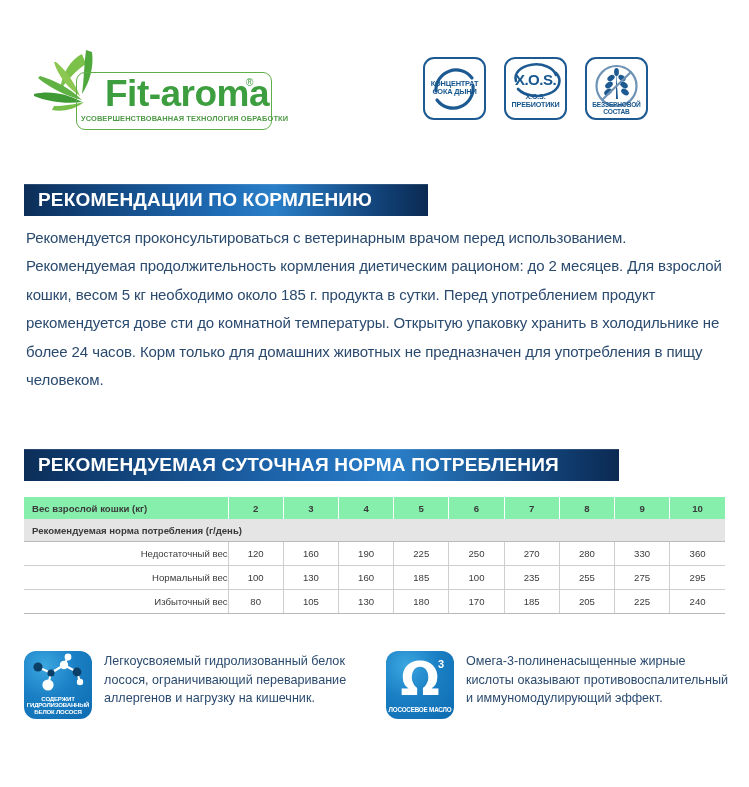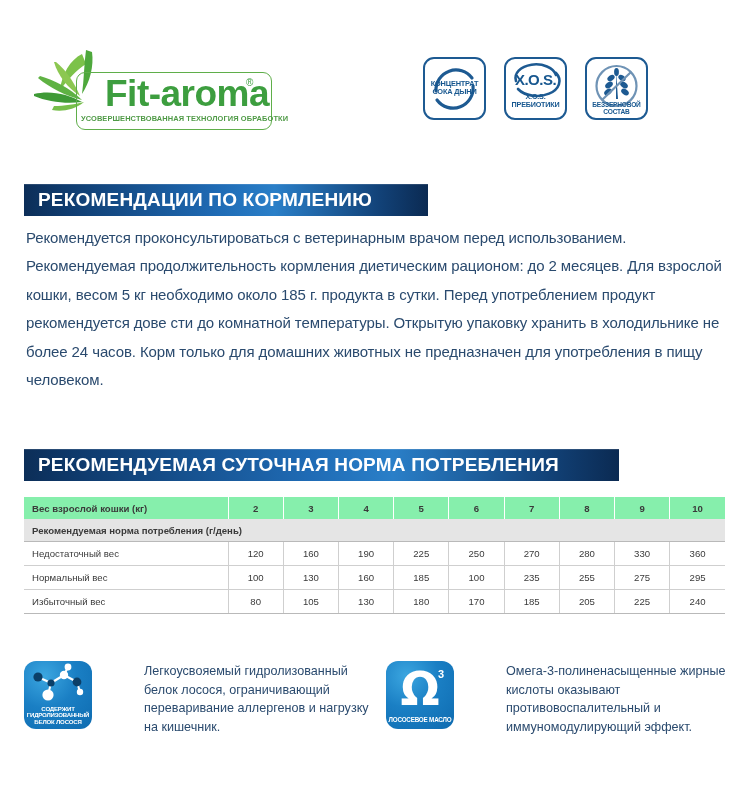--- a/index.html
+++ b/index.html
@@ -192,39 +192,38 @@
   }
   .data-row td {
     height: 23px;
     border-bottom: 1px solid #cfcfcf;
     border-right: 1px solid #cfcfcf;
     background: #ffffff;
   }
   .data-row td:last-child { border-right: none; }
   .data-row:last-child td { border-bottom: 1px solid #b9b9b9; }
   .cell-label {
-    text-align: left;
+    text-align: right;
     padding-left: 8px !important;
     color: #3f3f3f;
     font-size: 9.4px;
   }
   .cell-num { text-align: center; color: #3b3b3b; font-size: 10px; }
 
   
   .features {
     position: absolute;
     left: 24px; top: 651px;
     width: 710px;
   }
   .feature {
     position: absolute;
-    top: 10px;
+    top: 0;
     display: flex;
     align-items: flex-start;
-    gap: 40px;
   }
   #feature-protein { left: 0; width: 345px; }
   #feature-omega   { left: 362px; width: 345px; }
   .feat-icon {
     width: 68px; height: 68px;
     border-radius: 12px;
     flex: 0 0 68px;
     position: relative;
     overflow: hidden;
     background: radial-gradient(circle at 30% 22%, #3ba6e0 0%, #1a7fc4 45%, #0e6bb0 100%);

